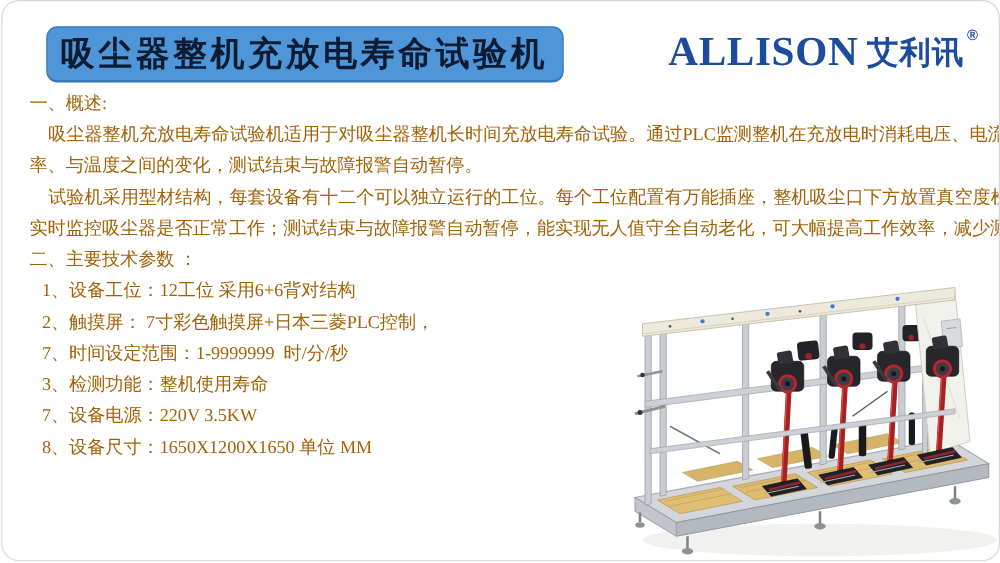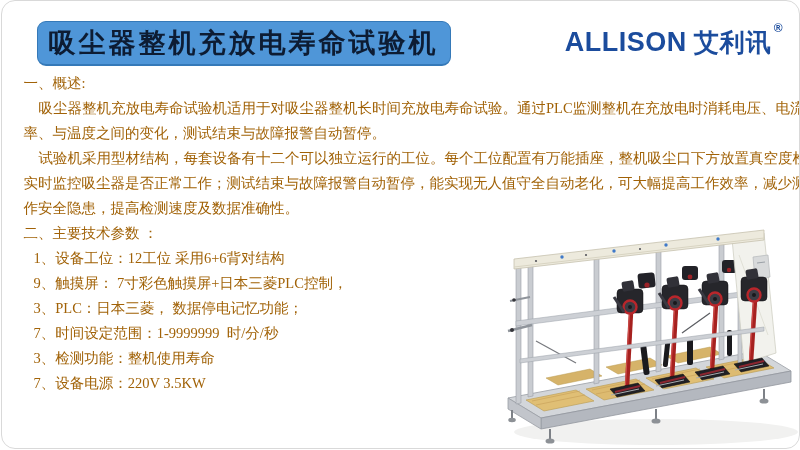--- a/index.html
+++ b/index.html
@@ -16,22 +16,22 @@
   }
   .banner-title{
     color:#0d1c33;font-size:27px;font-weight:bold;letter-spacing:3px;white-space:pre;
   }
   
   .logo{
     position:absolute;right:16px;top:24px;display:flex;align-items:flex-start;
     color:#1b4c9d;
   }
   .logo-latin{
-    font-family:Liberation Sans, sans-serif;
-    font-weight:800;font-size:27px;letter-spacing:0.5px;line-height:34px;
+    font-family:Liberation Serif, serif;
+    font-weight:800;font-size:33px;letter-spacing:0.5px;line-height:34px;
   }
   .logo-cjk{
     font-family:"Liberation Sans","DejaVu Sans",sans-serif;
     font-weight:800;font-size:25px;margin-left:7px;line-height:34px;letter-spacing:1px;text-align:right;
   }
   .logo-reg{
     font-family:"Liberation Sans","DejaVu Sans",sans-serif;
     font-size:12px;font-weight:bold;margin-left:2px;position:relative;top:-4px;
   }
   
@@ -67,32 +67,31 @@
     <div class="line">一、概述:</div>
 
     <div>
       <div class="line indent">吸尘器整机充放电寿命试验机适用于对吸尘器整机长时间充放电寿命试验。通过PLC监测整机在充放电时消耗电压、电流、功</div>
       <div class="line">率、与温度之间的变化，测试结束与故障报警自动暂停。</div>
     </div>
 
     <div>
       <div class="line indent">试验机采用型材结构，每套设备有十二个可以独立运行的工位。每个工位配置有万能插座，整机吸尘口下方放置真空度检测，</div>
       <div class="line">实时监控吸尘器是否正常工作；测试结束与故障报警自动暂停，能实现无人值守全自动老化，可大幅提高工作效率，减少测试操</div>
-      <div class="line">作安全隐患，提高检测速度及数据准确性。</div>
     </div>
 
     <div class="line">二、主要技术参数 ：</div>
 
     <div>
       <div class="line spec">1、设备工位：12工位 采用6+6背对结构</div>
-      <div class="line spec">9、触摸屏： 7寸彩色触摸屏+日本三菱PLC控制，</div>
-      <div class="line spec">3、PLC：日本三菱， 数据停电记忆功能；</div>
+      <div class="line spec">2、触摸屏： 7寸彩色触摸屏+日本三菱PLC控制，</div>
       <div class="line spec">7、时间设定范围：1-9999999  时/分/秒</div>
       <div class="line spec">3、检测功能：整机使用寿命</div>
       <div class="line spec">7、设备电源：220V 3.5KW</div>
+      <div class="line spec">8、设备尺寸：1650X1200X1650 单位 MM</div>
     </div>
   </div>
 
   <div class="machine">
     <svg viewBox="0 0 295 237" xmlns="http://www.w3.org/2000/svg">
 
       <ellipse cx="150" cy="219" rx="142" ry="13" fill="#f1f1f0"></ellipse>
 
       <polygon points="35,205 285,158 252,138 2,185" fill="#d3d6da" stroke="#a9adb3" stroke-width="1"></polygon>
 

